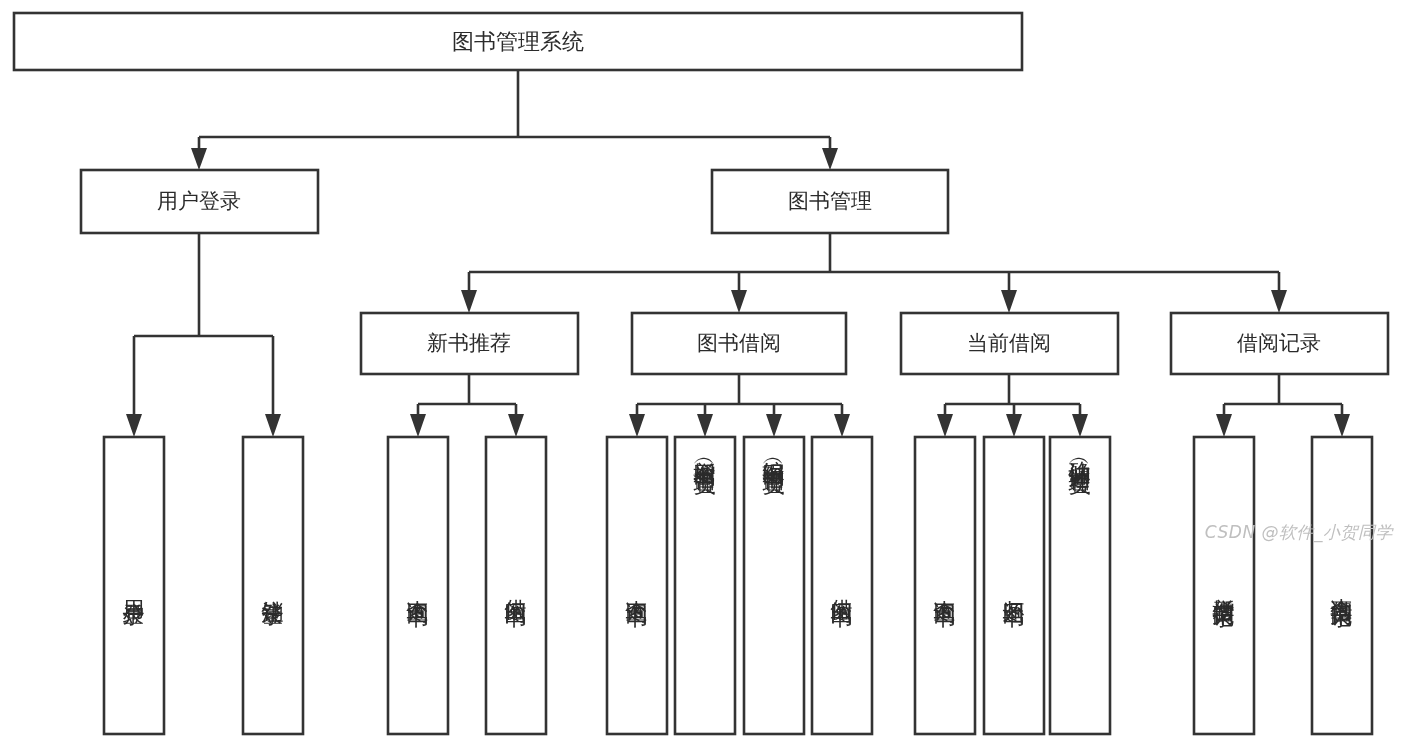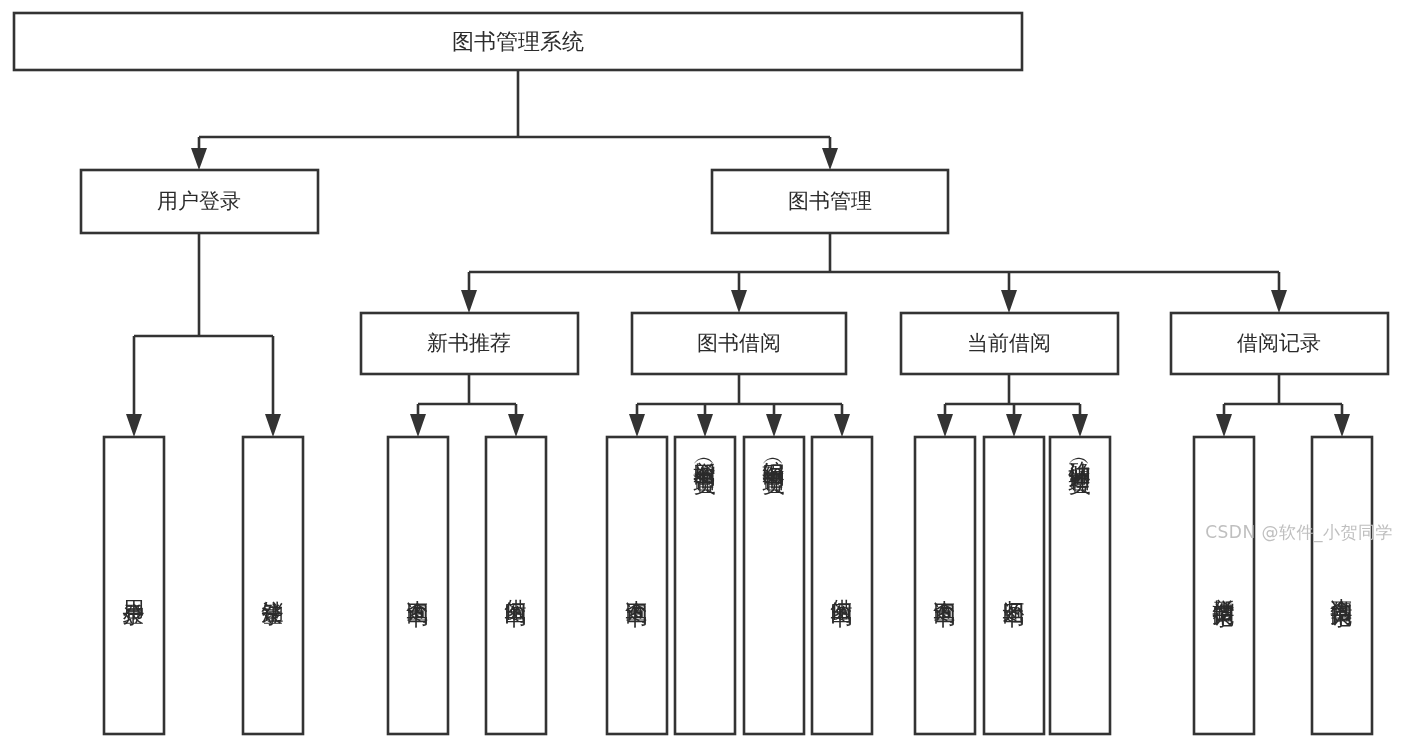--- a/index.html
+++ b/index.html
@@ -72,20 +72,21 @@
   }
   .watermark {
     position: absolute;
     right: 12px;
     bottom: 6px;
     font-family: "DejaVu Sans", "Liberation Sans", sans-serif;
     font-size: 17px;
     color: #bfbfbf;
     letter-spacing: 0.5px;
     white-space: nowrap;
+    font-style: italic;
   }
 </style>
 </head>
 <body>
 
 <div id="diagram-root">
 
   <svg id="tree-svg" viewBox="0 0 1405 747">
 
     <g>

